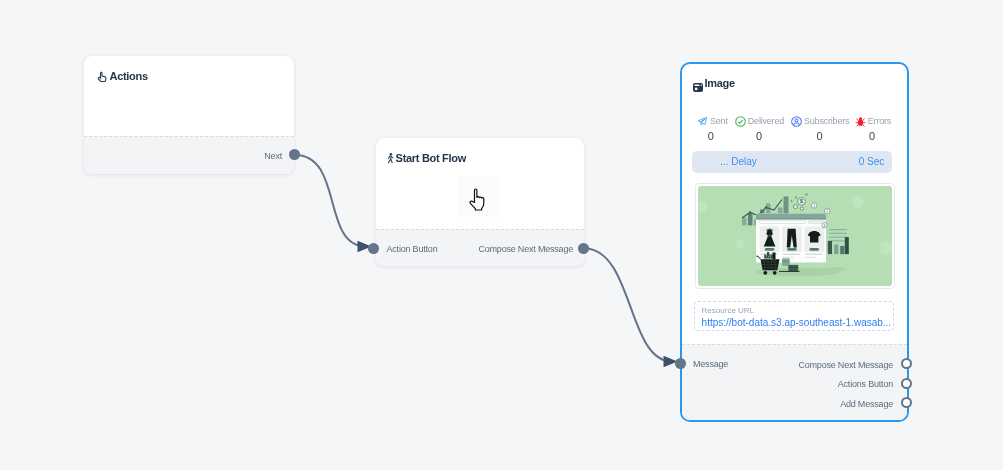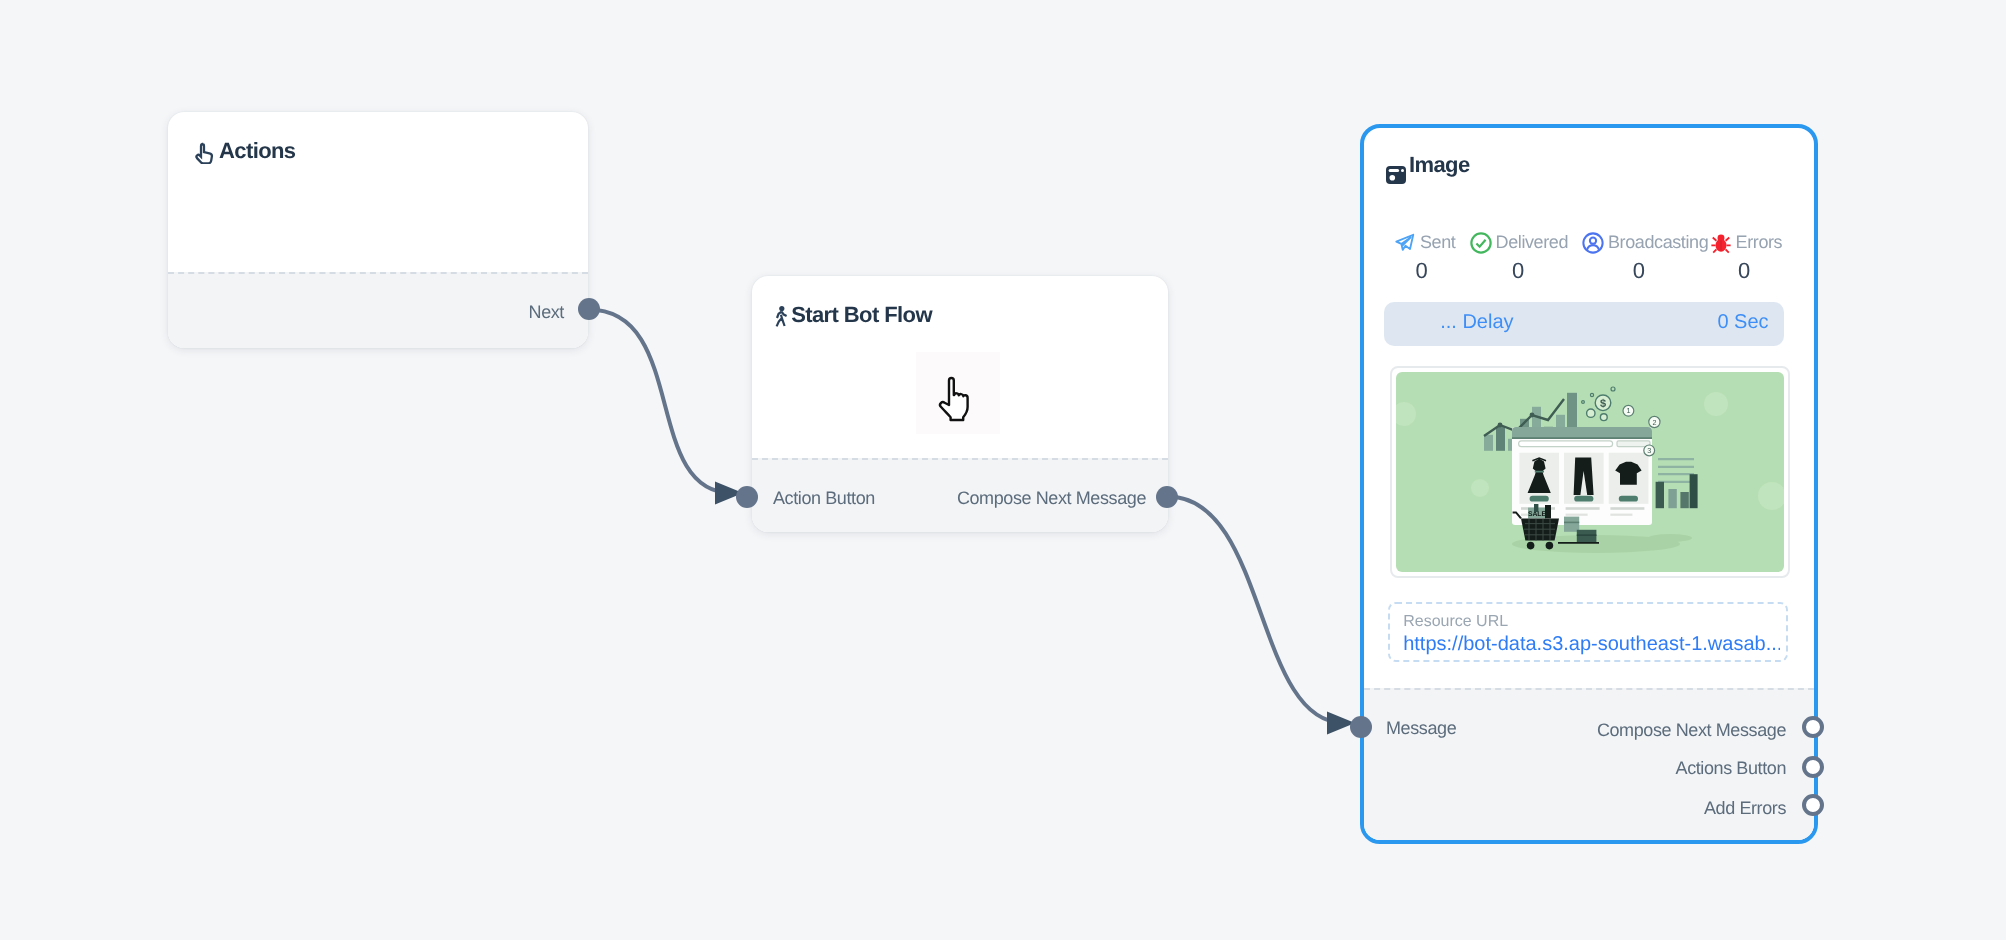--- a/index.html
+++ b/index.html
@@ -72,21 +72,21 @@
     <svg width="11" height="11" viewBox="0 0 24 24" style="position:absolute;left:53px;top:51.5px;">
       <circle cx="12" cy="12" r="10.5" fill="none" stroke="#43b75d" stroke-width="2.4"></circle>
       <path d="M7 12.5 L10.5 16 L17 8.5" fill="none" stroke="#43b75d" stroke-width="2.4"></path>
     </svg>
     <div class="slabel" style="left:65.8px; top:52px;">Delivered</div>
     <svg width="11" height="11" viewBox="0 0 24 24" style="position:absolute;left:109.4px;top:51.5px;">
       <circle cx="12" cy="12" r="10.5" fill="none" stroke="#4c74f0" stroke-width="2.2"></circle>
       <circle cx="12" cy="9.5" r="3.4" fill="none" stroke="#4c74f0" stroke-width="2.2"></circle>
       <path d="M5.5 19.5 C6.5 15.5 9 14.5 12 14.5 C15 14.5 17.5 15.5 18.5 19.5" fill="none" stroke="#4c74f0" stroke-width="2.2"></path>
     </svg>
-    <div class="slabel" style="left:122px; top:52px;">Broadcasting</div>
+    <div class="slabel" style="left:122px; top:52px;">Subscribers</div>
     <svg width="11" height="11" viewBox="0 0 24 24" style="position:absolute;left:173px;top:51.5px;">
       <ellipse cx="12" cy="14.5" rx="6" ry="7" fill="#f5222d"></ellipse>
       <circle cx="12" cy="6.5" r="3.8" fill="#f5222d"></circle>
       <path d="M7 9.5 L3 6 M17 9.5 L21 6 M6 14.5 H1.5 M18 14.5 H22.5 M7 19 L3.5 22.5 M17 19 L20.5 22.5" stroke="#f5222d" stroke-width="2" fill="none"></path>
       <path d="M12 9 V20" stroke="#c81e28" stroke-width="1"></path>
     </svg>
     <div class="slabel" style="left:185.8px; top:52px;">Errors</div>
     <div style="position:absolute;left:25.8px;top:67px;font-size:11px;color:#37465a;line-height:11px;">0</div>
     <div style="position:absolute;left:74px;top:67px;font-size:11px;color:#37465a;line-height:11px;">0</div>
     <div style="position:absolute;left:134.4px;top:67px;font-size:11px;color:#37465a;line-height:11px;">0</div>
@@ -204,19 +204,19 @@
 
   <div style="position:absolute; left:11.6px; top:237px; width:200px; height:29.6px; border:1px dashed #c6dcf2; border-radius:4px;">
     <div style="position:absolute;left:7px;top:4px;font-size:8px;color:#9aa6b2;line-height:9px;">Resource URL</div>
     <div style="position:absolute;left:7px;top:15px;width:188px;font-size:10px;color:#2e7cf6;white-space:nowrap;overflow:hidden;line-height:11px;">https://bot-data.s3.ap-southeast-1.wasab...</div>
   </div>
 
   <div class="footer" style="top:280.4px; border-radius:0 0 8px 8px;">
     <div class="plabel" style="left:11px; top:14px;">Message</div>
     <div class="plabel" style="right:14px; top:14.4px;">Compose Next Message</div>
     <div class="plabel" style="right:14px; top:34px;">Actions Button</div>
-    <div class="plabel" style="right:14px; top:53.8px;">Add Errors</div>
+    <div class="plabel" style="right:14px; top:53.8px;">Add Message</div>
   </div>
   <div class="port" style="left:-7.5px; top:293.5px;"></div>
   <div class="porto" style="left:218.5px; top:293.9px;"></div>
   <div class="porto" style="left:218.5px; top:313.5px;"></div>
   <div class="porto" style="left:218.5px; top:333.3px;"></div>
 </div>
 
 </body></html>

